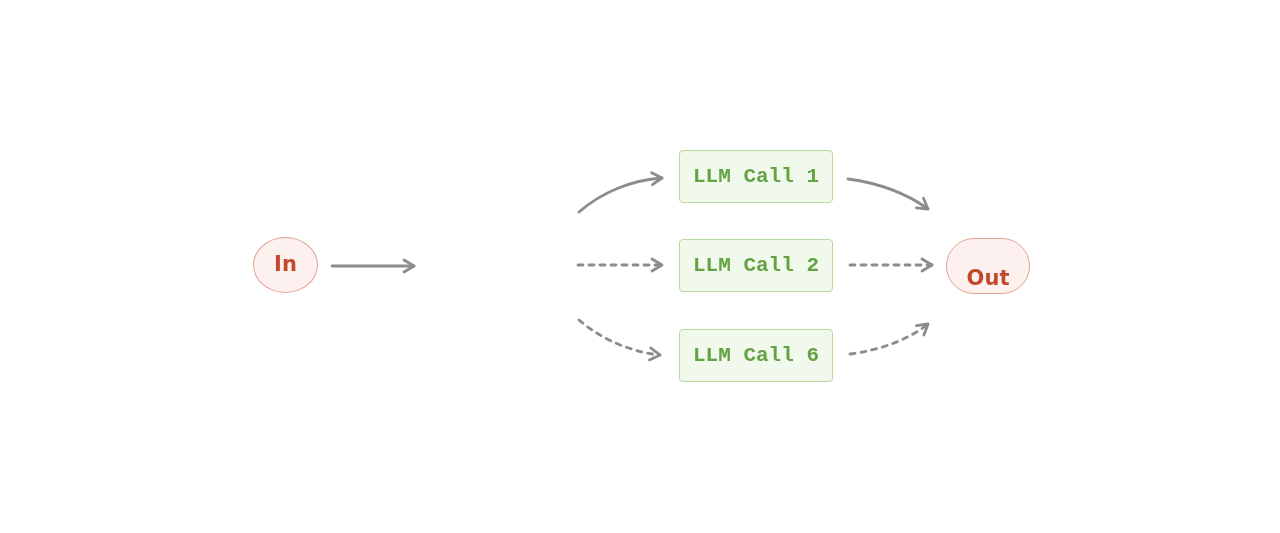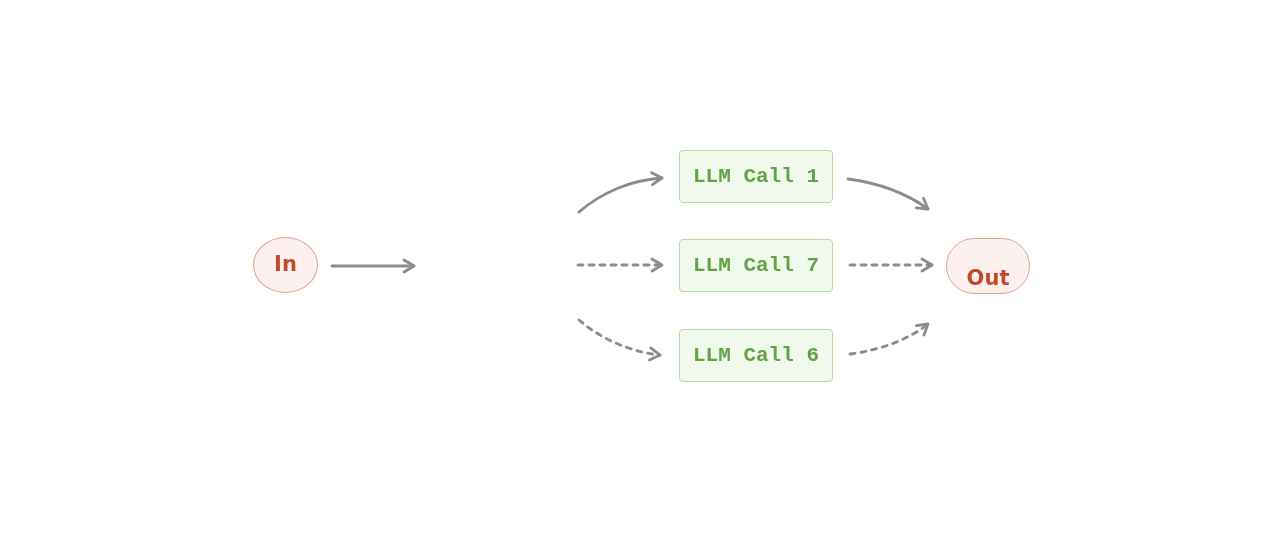--- a/index.html
+++ b/index.html
@@ -101,21 +101,21 @@
   <div class="node pill in">
     <span>In</span>
   </div>
 
 
   <div class="node box call1">
     <span>LLM Call 1</span>
   </div>
 
   <div class="node box call2">
-    <span>LLM Call 7</span>
+    <span>LLM Call 2</span>
   </div>
 
   <div class="node box call3">
     <span>LLM Call 6</span>
   </div>
 
   <div class="node pill out">
     <span>Out</span>
   </div>
 

